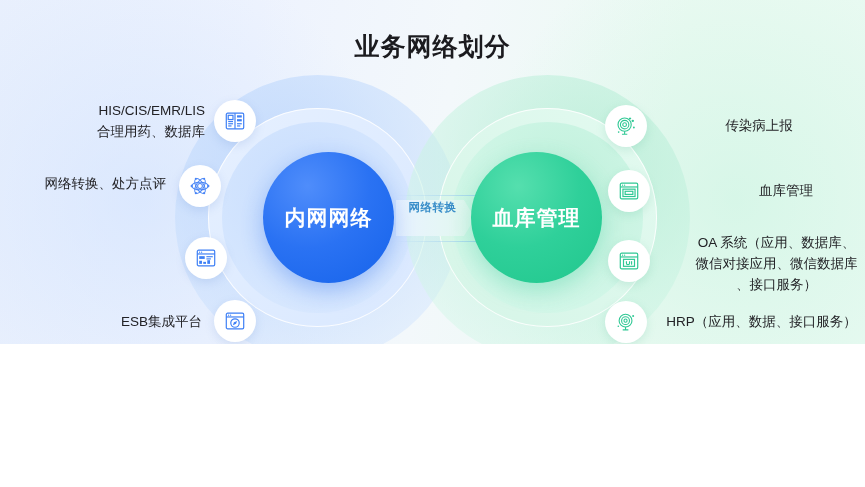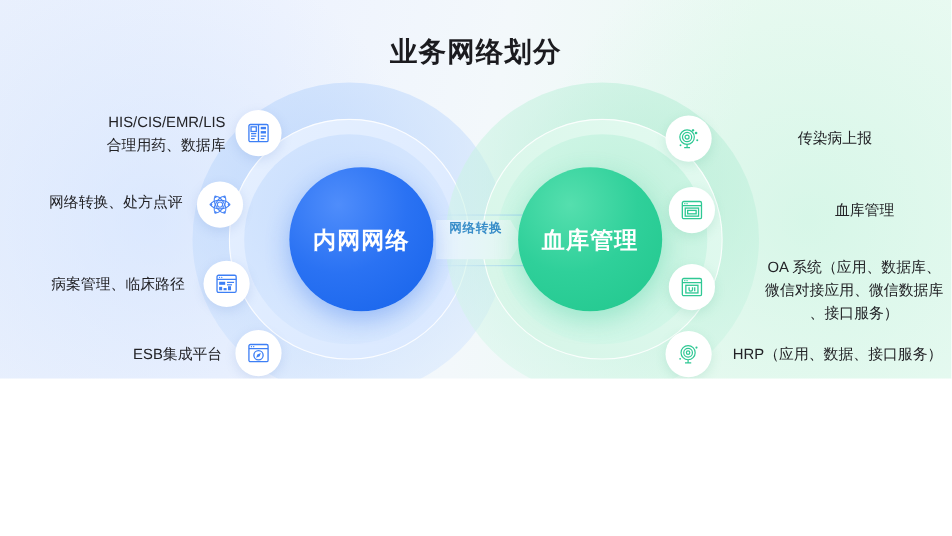--- a/index.html
+++ b/index.html
@@ -202,21 +202,20 @@
         <circle cx="7.2" cy="5.6" r=".7" fill="#3d7ff5" stroke="none"></circle>
         <rect x="4.6" y="10" width="6" height="3" fill="#3d7ff5" stroke="none"></rect>
         <rect x="12.4" y="10" width="7" height="1.2" fill="#3d7ff5" stroke="none"></rect>
         <rect x="12.4" y="12.4" width="5" height="1.2" fill="#3d7ff5" stroke="none"></rect>
         <rect x="4.6" y="15" width="3" height="3.4" fill="#3d7ff5" stroke="none"></rect>
         <rect x="9" y="16.2" width="3" height="2.2" fill="#3d7ff5" stroke="none"></rect>
         <rect x="13.4" y="14.4" width="3" height="4" fill="#3d7ff5" stroke="none"></rect>
       </svg>
     </span>
   </div>
-  <div class="lbl r" style="left:20px;top:248px;width:148px;">病案管理、临床路径</div>
 
   <div class="bubble" style="left:214px;top:300px;">
     <span>
       <svg width="22" height="22" viewBox="0 0 24 24" fill="none" stroke="#3d7ff5" stroke-width="1.3">
         <rect x="2.5" y="3.5" width="19" height="17" rx="1.5"></rect>
         <line x1="2.5" y1="7.6" x2="21.5" y2="7.6"></line>
         <circle cx="5" cy="5.6" r=".7" fill="#3d7ff5" stroke="none"></circle>
         <circle cx="7.2" cy="5.6" r=".7" fill="#3d7ff5" stroke="none"></circle>
         <circle cx="12" cy="14.2" r="4.6"></circle>
         <path d="M14.3 11.9 L10.8 13.4 L9.7 16.5 L13.2 15 Z" fill="#3d7ff5" stroke="none"></path>

